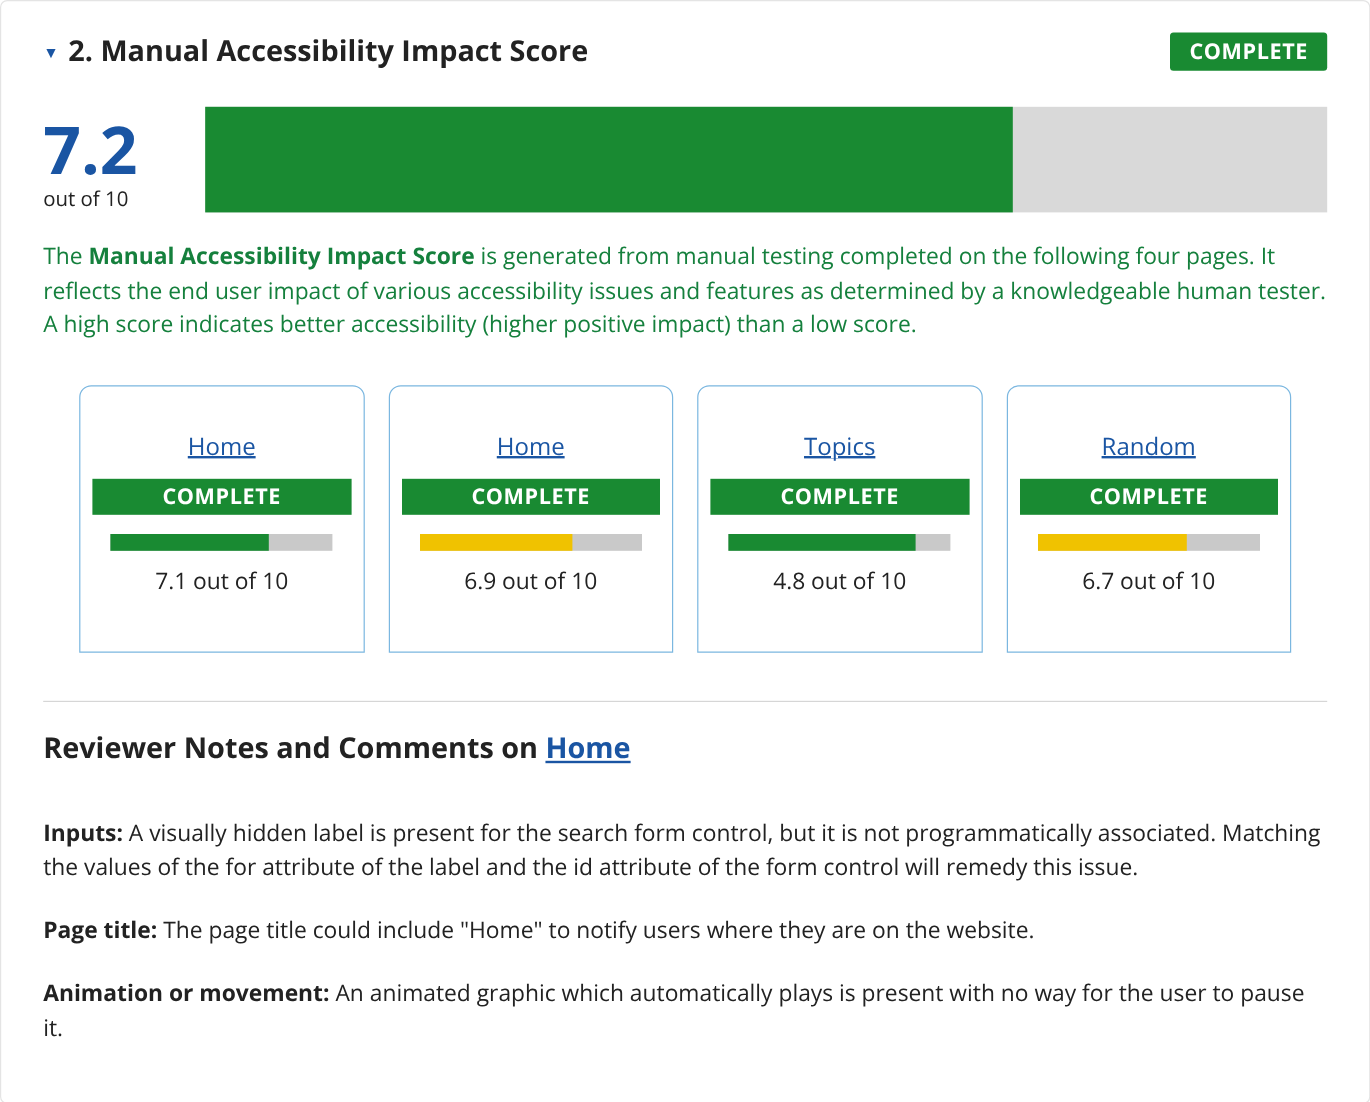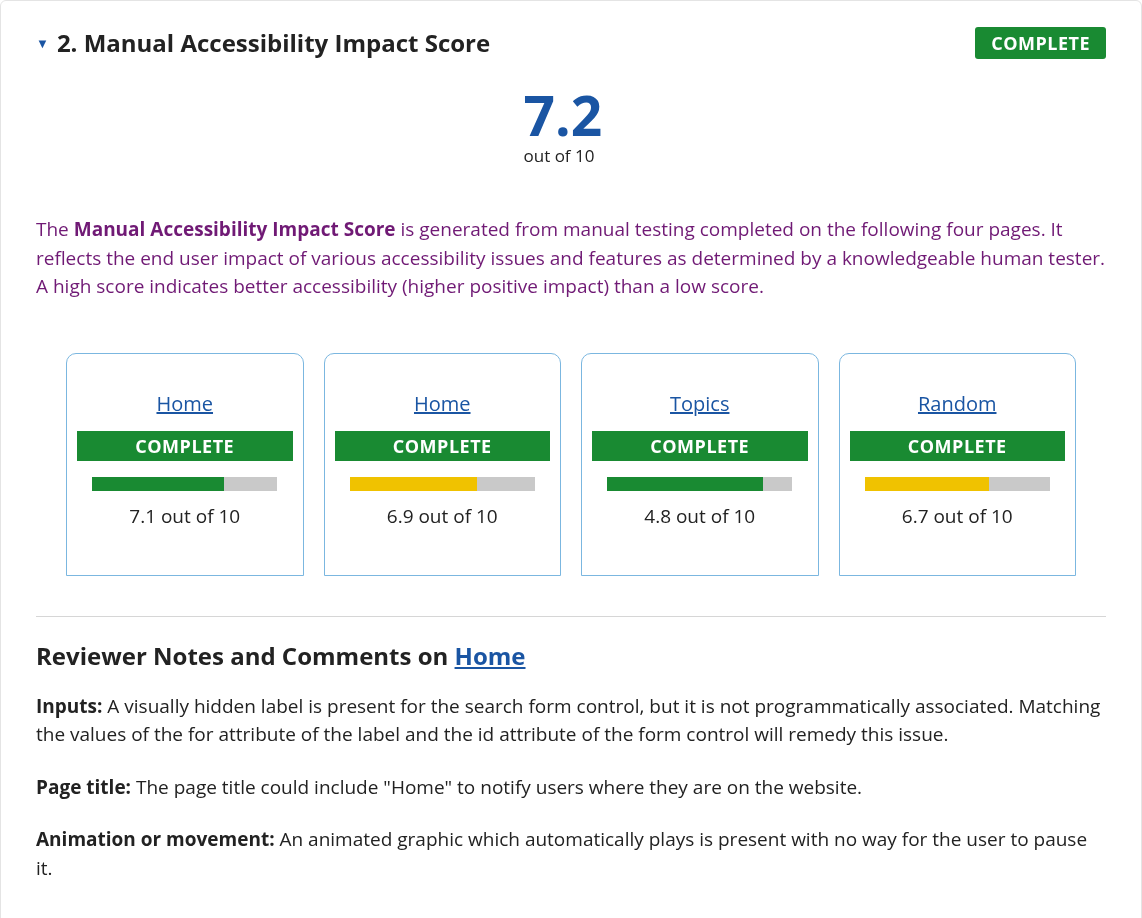--- a/index.html
+++ b/index.html
@@ -41,24 +41,23 @@
     background: #198a32;
     color: #fff;
     font-weight: 700;
     font-size: 18px;
     padding: 4px 16px;
     border-radius: 3px;
     letter-spacing: 0.5px;
   }
   .score-row {
     display: flex;
-    gap: 24px;
-    align-items: center;
+    gap: 40px;
+    align-items: flex-end;
     margin-bottom: 22px;
-    flex-direction: column;
   }
   .score-block { min-width: 95px; }
   .score-big {
     font-size: 55px;
     font-weight: 700;
     color: #1a55a3;
     line-height: 1;
   }
   .score-out {
     font-size: 17px;
@@ -72,22 +71,22 @@
     margin-top: 2px;
     position: relative;
   }
   .big-bar-fill {
     height: 100%;
     background: #198a32;
   }
   .description {
     font-size: 19px;
     line-height: 1.5;
-    color: #701a75;
-    margin-bottom: 52px;
+    color: #15803d;
+    margin-bottom: 36px;
   }
   .description b { font-weight: 700; }
   .cards-row {
     display: flex;
     gap: 20px;
     justify-content: center;
     margin-bottom: 40px;
     padding: 0 30px;
   }
   .card {
@@ -131,21 +130,21 @@
     color: #222;
   }
   hr.divider {
     border: none;
     border-top: 1px solid #d6d6d6;
     margin: 0 0 22px 0;
   }
   .notes-heading {
     font-size: 24px;
     font-weight: 700;
-    margin-bottom: 20px;
+    margin-bottom: 40px;
   }
   .notes-heading a {
     color: #1a55a3;
     text-decoration: underline;
   }
   .note-item {
     font-size: 19px;
     line-height: 1.5;
     margin-bottom: 24px;
   }

